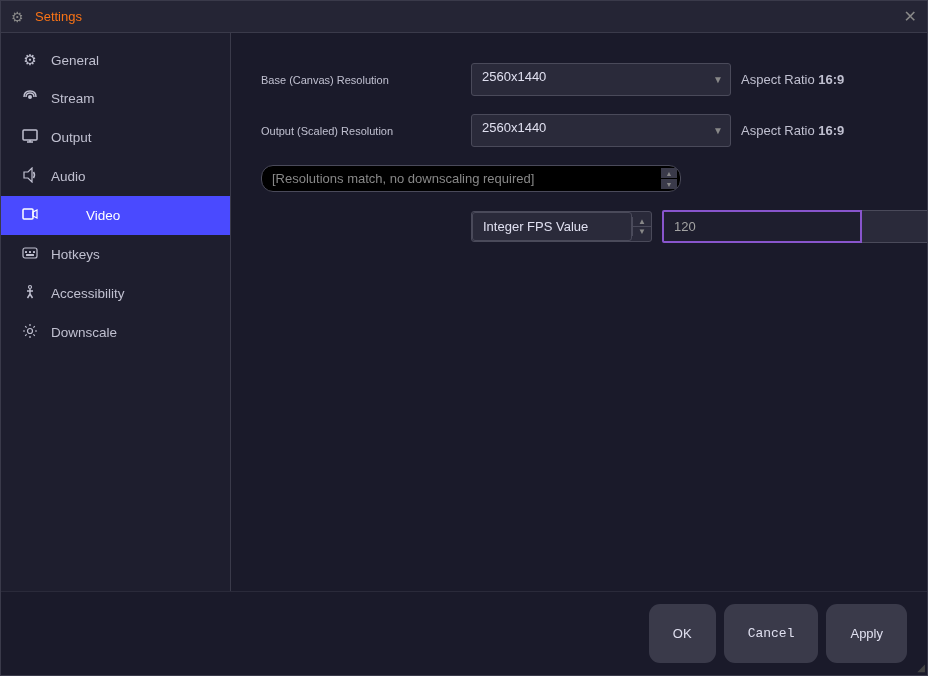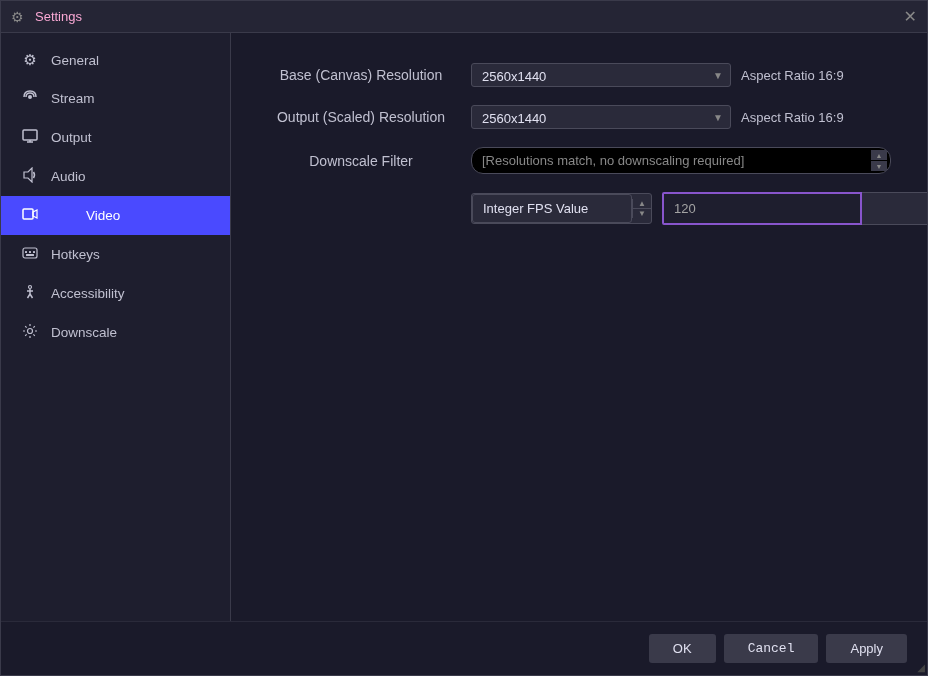--- a/index.html
+++ b/index.html
@@ -32,21 +32,21 @@
       flex-shrink: 0;
     }
     .title-bar-icon {
       width: 16px;
       height: 16px;
       margin-right: 8px;
       color: #888;
       font-size: 14px;
     }
     .title-bar-text {
-      color: #f9a8d4;
+      color: #f97316;
       font-size: 13px;
     }
     .title-bar-close {
       margin-left: auto;
       color: #888;
       cursor: pointer;
       font-size: 16px;
       line-height: 1;
     }
     .content {
@@ -92,53 +92,53 @@
     }
     .form-row {
       display: flex;
       align-items: center;
       margin-bottom: 18px;
       gap: 10px;
     }
     .form-label {
       color: #c0c0d0;
       min-width: 200px;
-      text-align: center;
-      font-size: 14px;
+      text-align: left;
+      font-size: 11px;
     }
     .select-wrapper {
       position: relative;
       display: flex;
       align-items: center;
     }
     .select-field {
       background: #2a2a3a;
       border: 1px solid #4a4a5a;
       color: #e0e0f0;
-      padding: 5px 30px 2px 10px;
+      padding: 5px 30px 11px 10px;
       border-radius: 3px;
       font-size: 13px;
       appearance: none;
       cursor: pointer;
       min-width: 260px;
     }
     .select-arrow {
       position: absolute;
       right: 8px;
       color: #888;
       font-size: 10px;
       pointer-events: none;
     }
     .aspect-ratio-label {
       color: #c0c0d0;
       font-size: 13px;
       white-space: nowrap;
     }
     .aspect-ratio-label strong {
-      font-weight: 400;
+      font-weight: 700;
     }
     .downscale-field {
       background: #000000;
       border: 1px solid #4a4a5a;
       color: #888;
       padding: 5px 30px 5px 10px;
       border-radius: 12px;
       font-size: 13px;
       min-width: 420px;
       position: relative;
@@ -221,22 +221,22 @@
       justify-content: flex-end;
       align-items: center;
       padding: 12px 20px 12px 20px;
       gap: 8px;
       border-top: 1px solid #2a2a3a;
       flex-shrink: 0;
       background: #1a1a2a;
       position: relative;
     }
     .btn {
-      padding: 7px 24px;
-      border-radius: 3px;
+      padding: 22px 24px;
+      border-radius: 11px;
       border: none;
       font-size: 13px;
       cursor: pointer;
       font-family: inherit;
     }
     .btn-ok {
       background: #3a3a4a;
       color: #e0e0f0;
     }
     .btn-cancel {
@@ -370,21 +370,20 @@
               <option>2560x1440</option>
             </select>
             <span class="select-arrow">▼</span>
           </div>
           <span class="aspect-ratio-label">
             <span>Aspect Ratio </span><strong>16:9</strong>
           </span>
         </div>
 
         <div class="form-row">
-          <span class="form-label">Downscale Filter</span>
           <div class="downscale-wrapper">
             <div class="downscale-field">
               <span>[Resolutions match, no downscaling required]</span>
             </div>
             <div class="downscale-spinners">
               <button class="spinner-btn">▲</button>
               <button class="spinner-btn">▼</button>
             </div>
           </div>
         </div>

